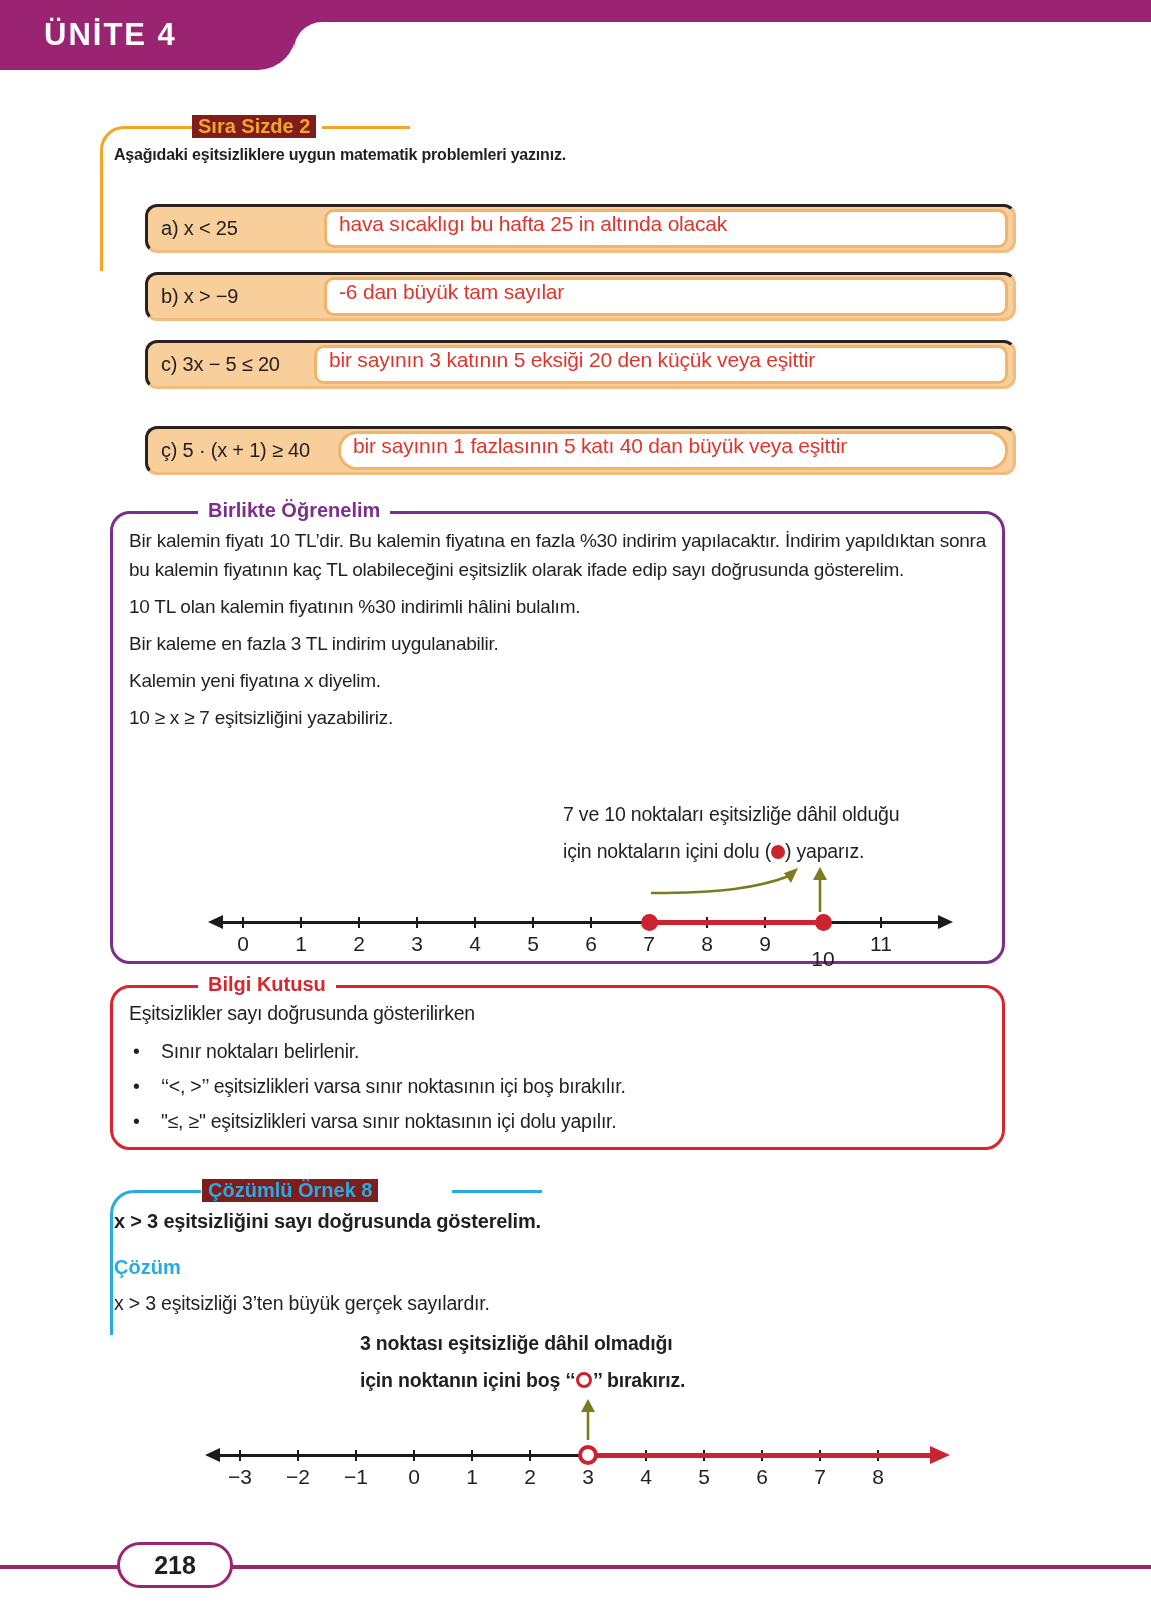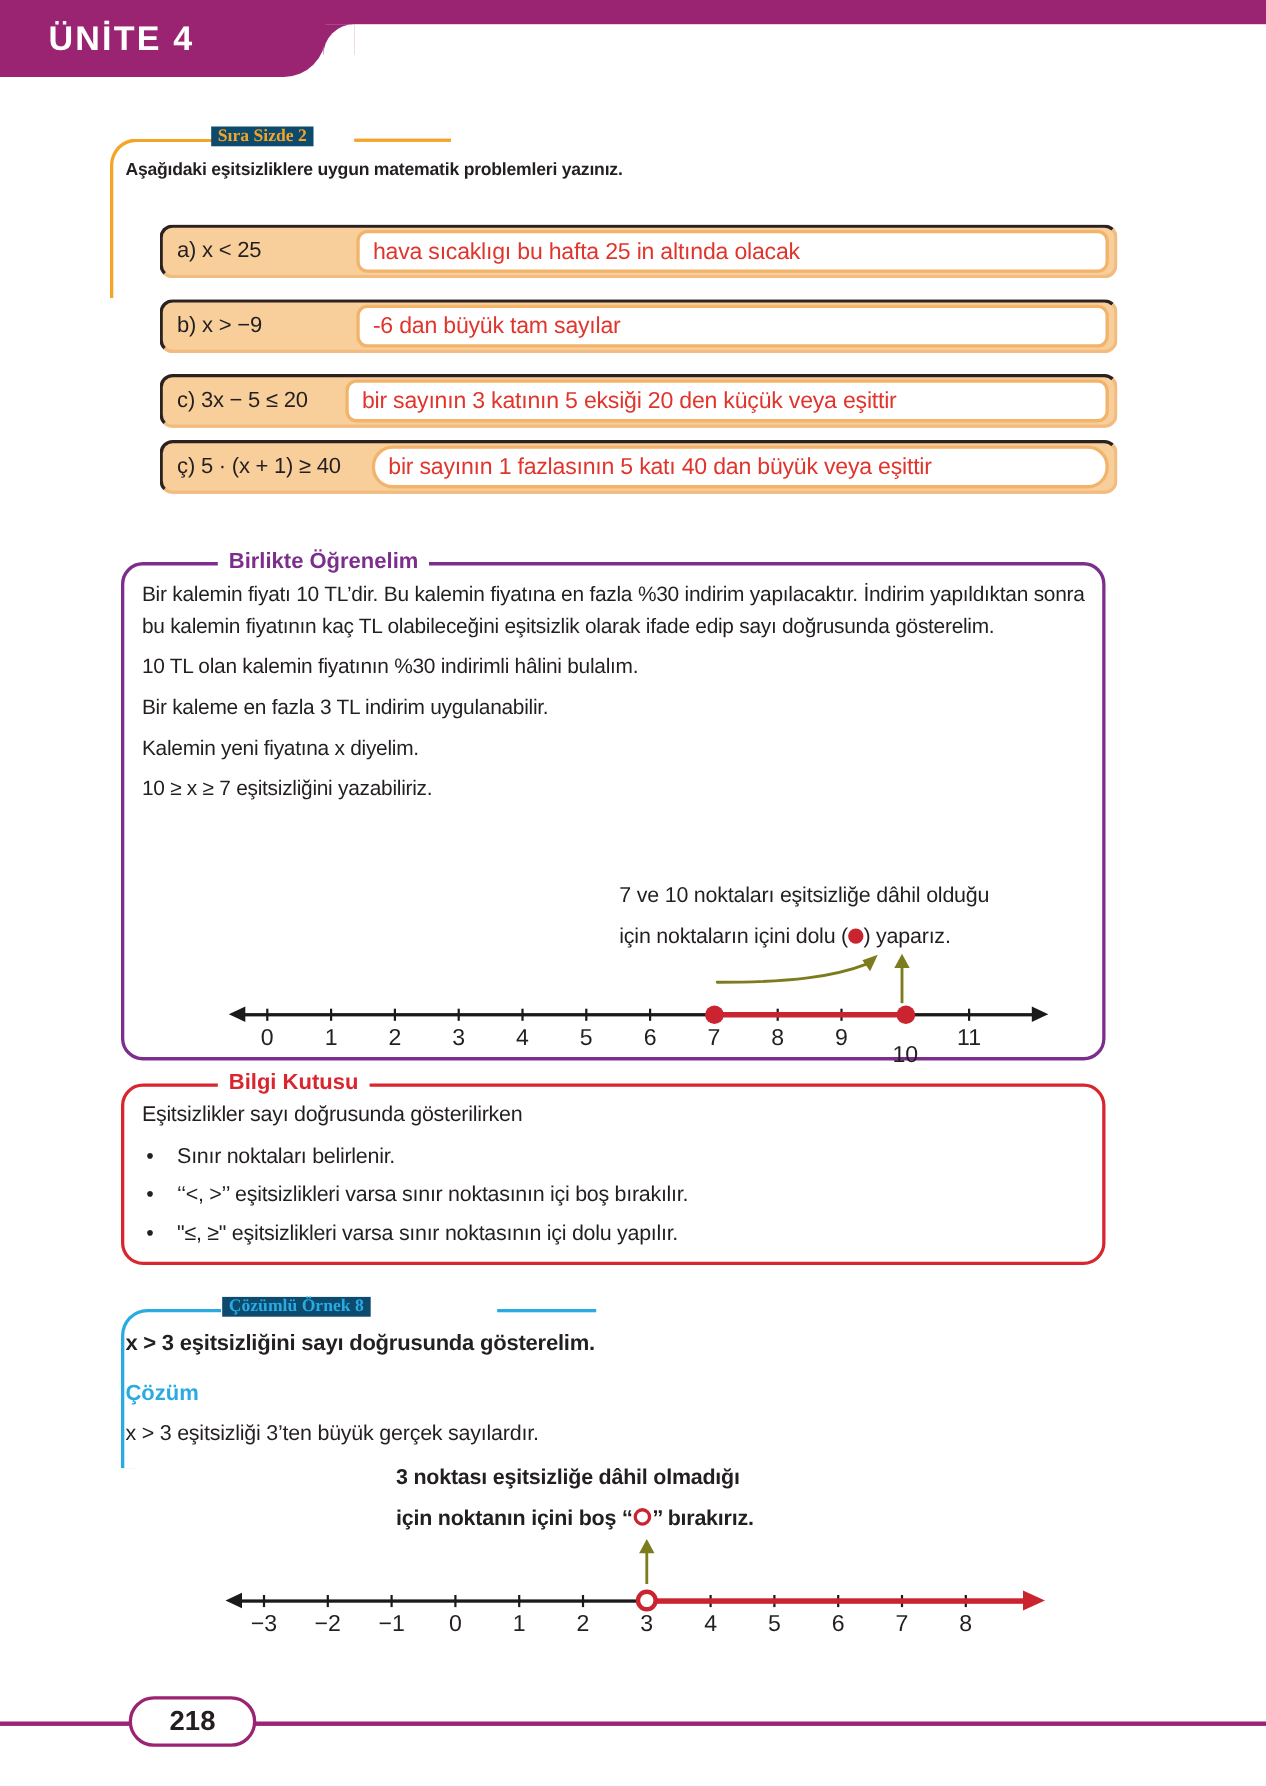--- a/index.html
+++ b/index.html
@@ -23,32 +23,32 @@
   .hdr-notch{position:absolute;top:22px;left:294px;width:28px;height:28px;background:#fff;border-top-left-radius:28px;}
   .unit-label{position:absolute;top:17px;left:44px;font-size:31px;font-weight:800;color:#fff;letter-spacing:2px;}
 
   
   .bracket{position:absolute;border-top:3.5px solid;border-left:3.5px solid;border-top-left-radius:24px;}
   #sira-bracket{left:100px;top:126px;width:92px;height:142px;border-color:var(--orange);}
   #ornek-bracket{left:110px;top:1190px;width:88px;height:142px;border-color:var(--cyan);}
   .tail-line{position:absolute;height:0;border-top:3.5px solid;}
   #sira-tail{left:322px;top:126px;width:88px;border-color:var(--orange);}
   #ornek-tail{left:452px;top:1190px;width:90px;border-color:var(--cyan);}
-  .sec-label{position:absolute;font-size:16px;font-weight:bold;background:#0c4a6e;padding:0 6px;white-space:nowrap;font-family:Liberation Serif, serif;}
+  .sec-label{position:absolute;font-size:20px;font-weight:bold;background:#7f1d1d;padding:0 6px;white-space:nowrap;}
   #sira-label{left:192px;top:115px;color:var(--orange);}
   #ornek-label{left:202px;top:1179px;color:var(--cyan);}
 
   .intro{position:absolute;left:114px;top:146px;font-size:16px;font-weight:bold;letter-spacing:-0.2px;}
 
   
   .ex-row{position:absolute;left:145px;width:871px;height:49px;background:#F8CF9B;
           border:3px solid #F2BC80;border-top-color:#2B2220;border-left-color:#2B2220;border-radius:12px;box-sizing:border-box;}
   .ex-q{position:absolute;left:13px;top:0;height:100%;display:flex;align-items:center;font-size:20px;letter-spacing:-0.2px;white-space:nowrap;}
   .ex-a{position:absolute;top:2px;bottom:2px;left:176px;right:5px;background:#fff;border:3px solid #F2B36B;border-radius:10px;
-        display:flex;align-items:center;padding-left:12px;box-sizing:border-box;}
+        display:flex;padding-left:12px;box-sizing:border-box;}
   .ex-a.wide-q{left:190px;border-radius:19px;}
   .ex-a span{font-size:21px;color:#E0352C;letter-spacing:-0.2px;white-space:nowrap;}
 
   
   .panel{position:absolute;left:110px;width:895px;background:#fff;border:3px solid;border-radius:20px;box-sizing:border-box;}
   #panel-learn{top:511px;height:453px;border-color:var(--purple);}
   #panel-info{top:985px;height:165px;border-color:var(--red);}
   .panel-label{position:absolute;top:-15px;left:85px;background:#fff;padding:0 10px;font-size:20px;font-weight:bold;white-space:nowrap;}
   #panel-learn .panel-label{color:var(--purple);}
   #panel-info .panel-label{color:var(--red);}
@@ -120,21 +120,21 @@
     <div class="ex-a">
       <span>-6 dan büyük tam sayılar</span>
     </div>
   </div>
   <div class="ex-row" style="top:340px">
     <span class="ex-q">c) 3x − 5 ≤ 20</span>
     <div class="ex-a" style="left:166px">
       <span>bir sayının 3 katının 5 eksiği 20 den küçük veya eşittir</span>
     </div>
   </div>
-  <div class="ex-row" style="top:400px">
+  <div class="ex-row" style="top:426px">
     <span class="ex-q">ç) 5 · (x + 1) ≥ 40</span>
     <div class="ex-a wide-q">
       <span>bir sayının 1 fazlasının 5 katı 40 dan büyük veya eşittir</span>
     </div>
   </div>
 
   <div class="panel" id="panel-learn">
     <span class="panel-label">Birlikte Öğrenelim</span>
     <div class="panel-body">
       <p class="p-just">Bir kalemin fiyatı 10 TL’dir. Bu kalemin fiyatına en fazla %30 indirim yapılacaktır. İndirim yapıldıktan sonra bu kalemin fiyatının kaç TL olabileceğini eşitsizlik olarak ifade edip sayı doğrusunda gösterelim.</p>

